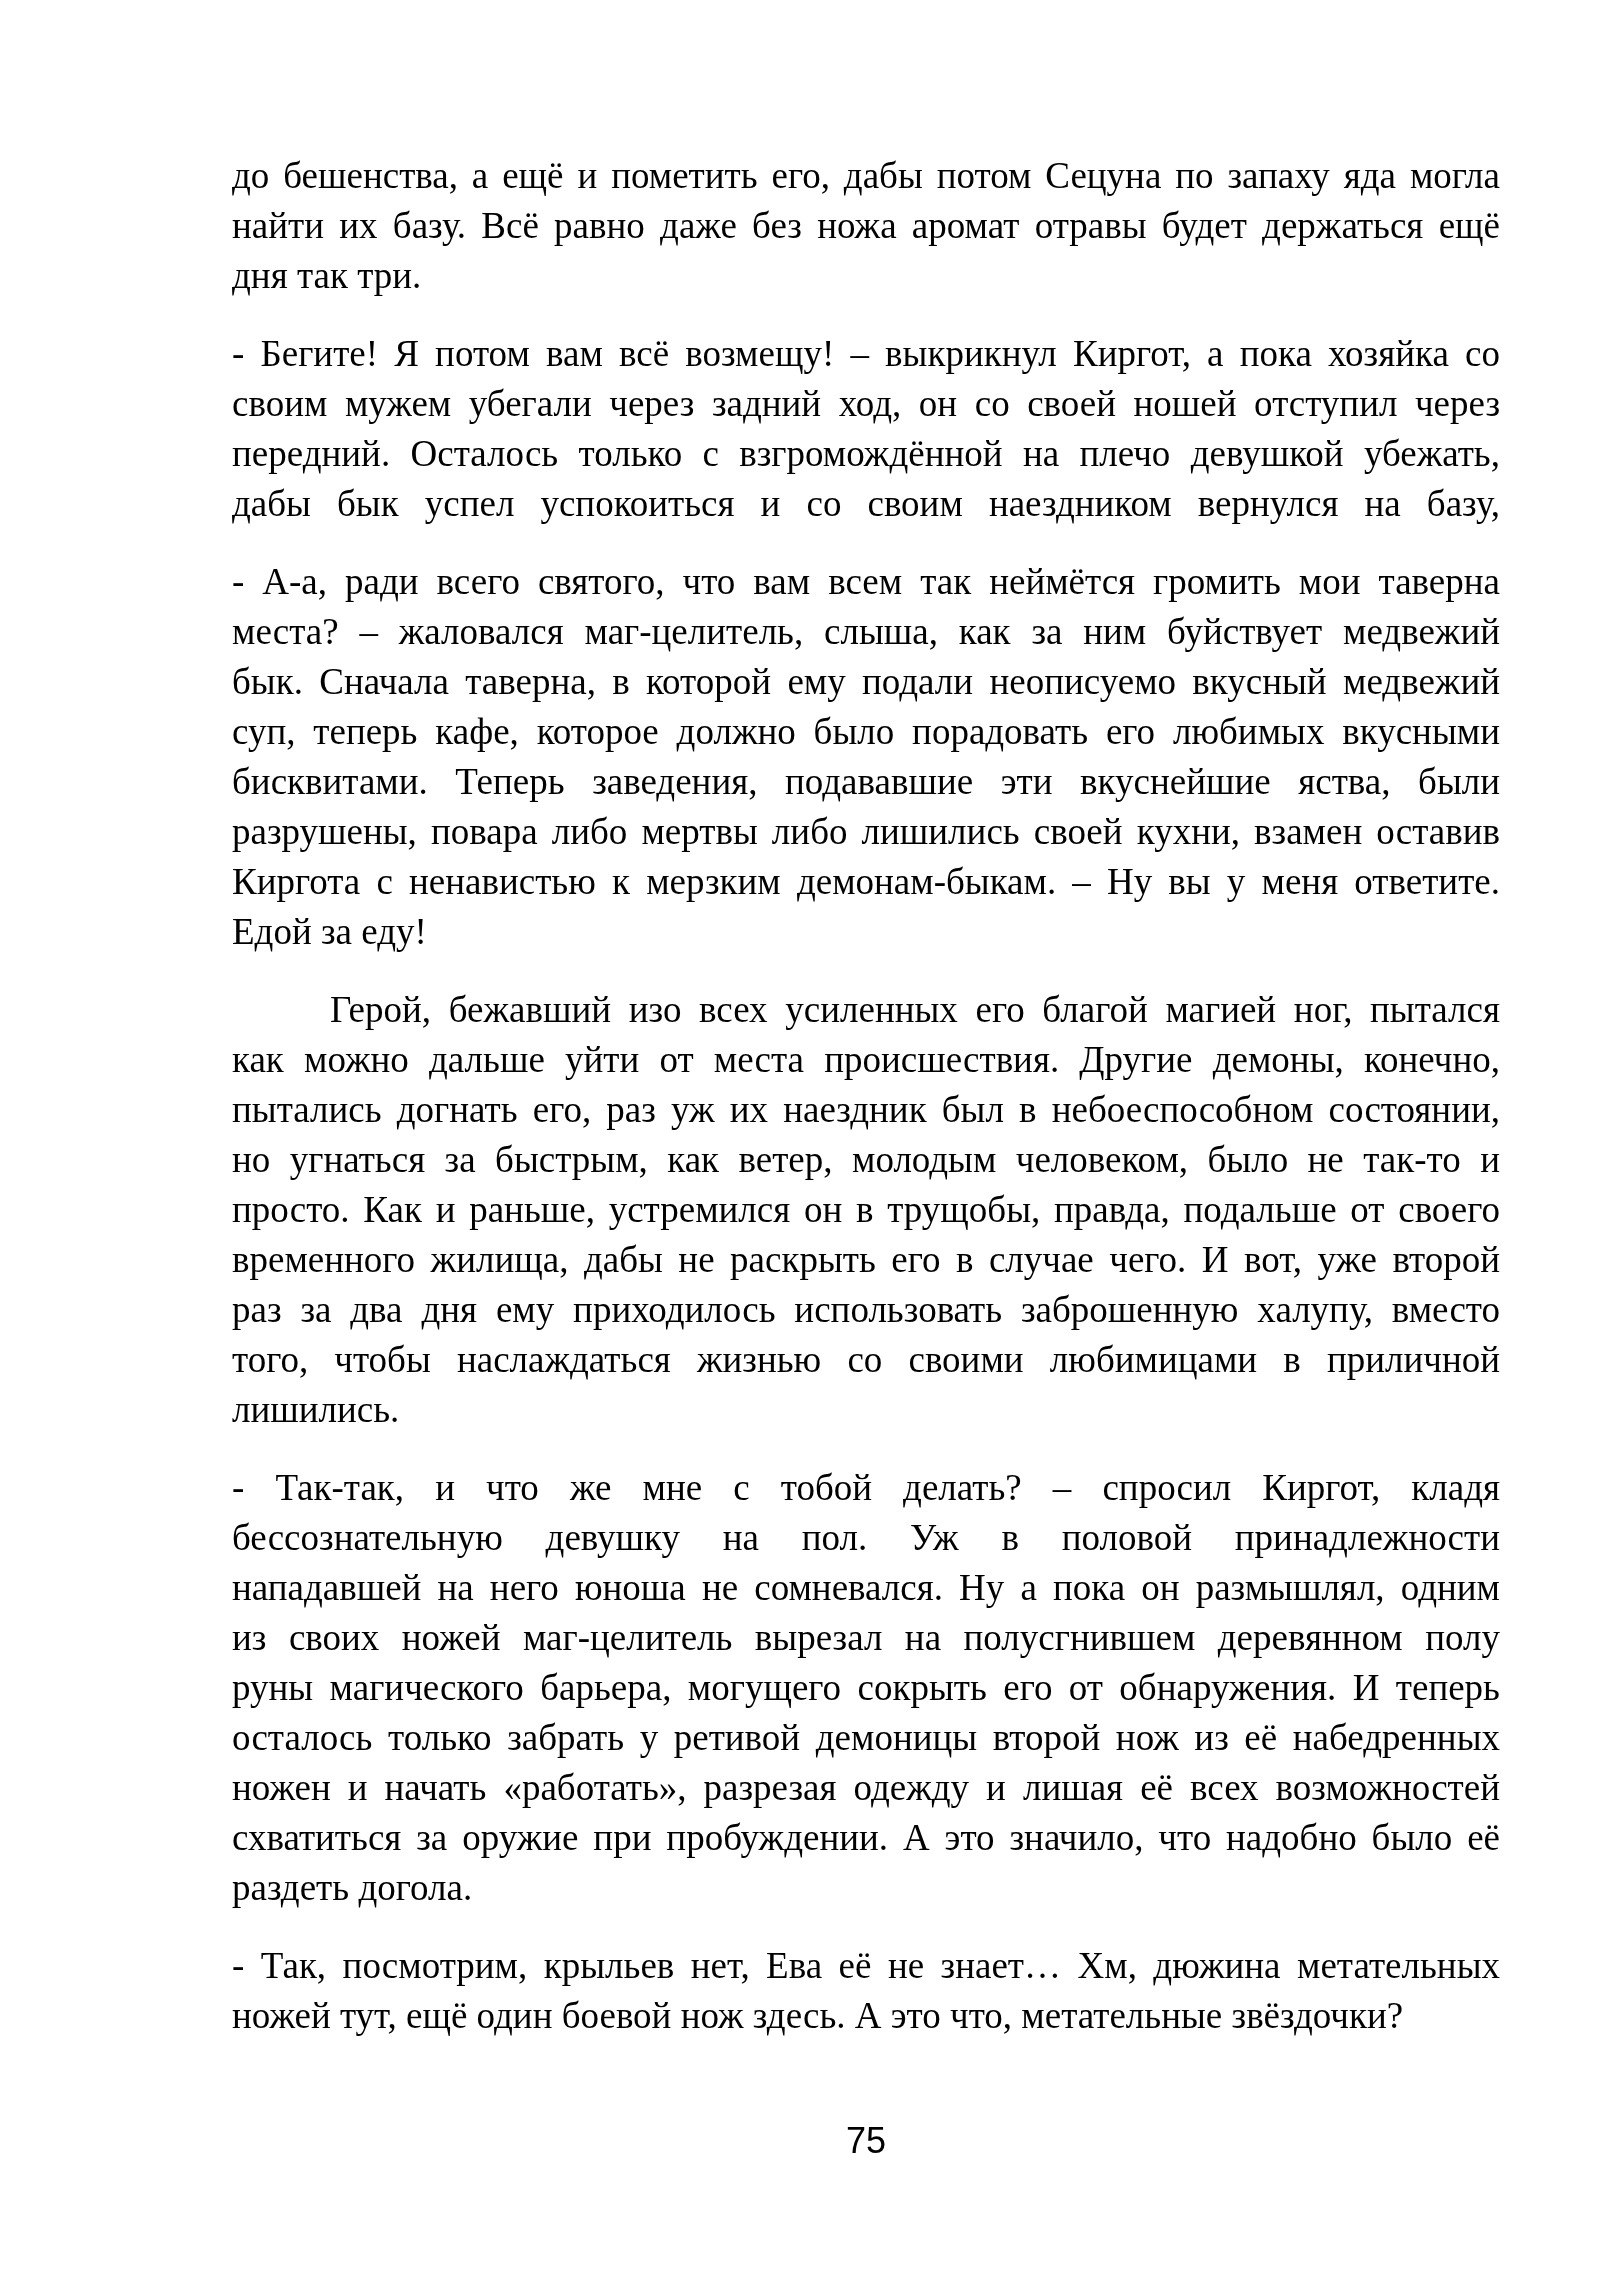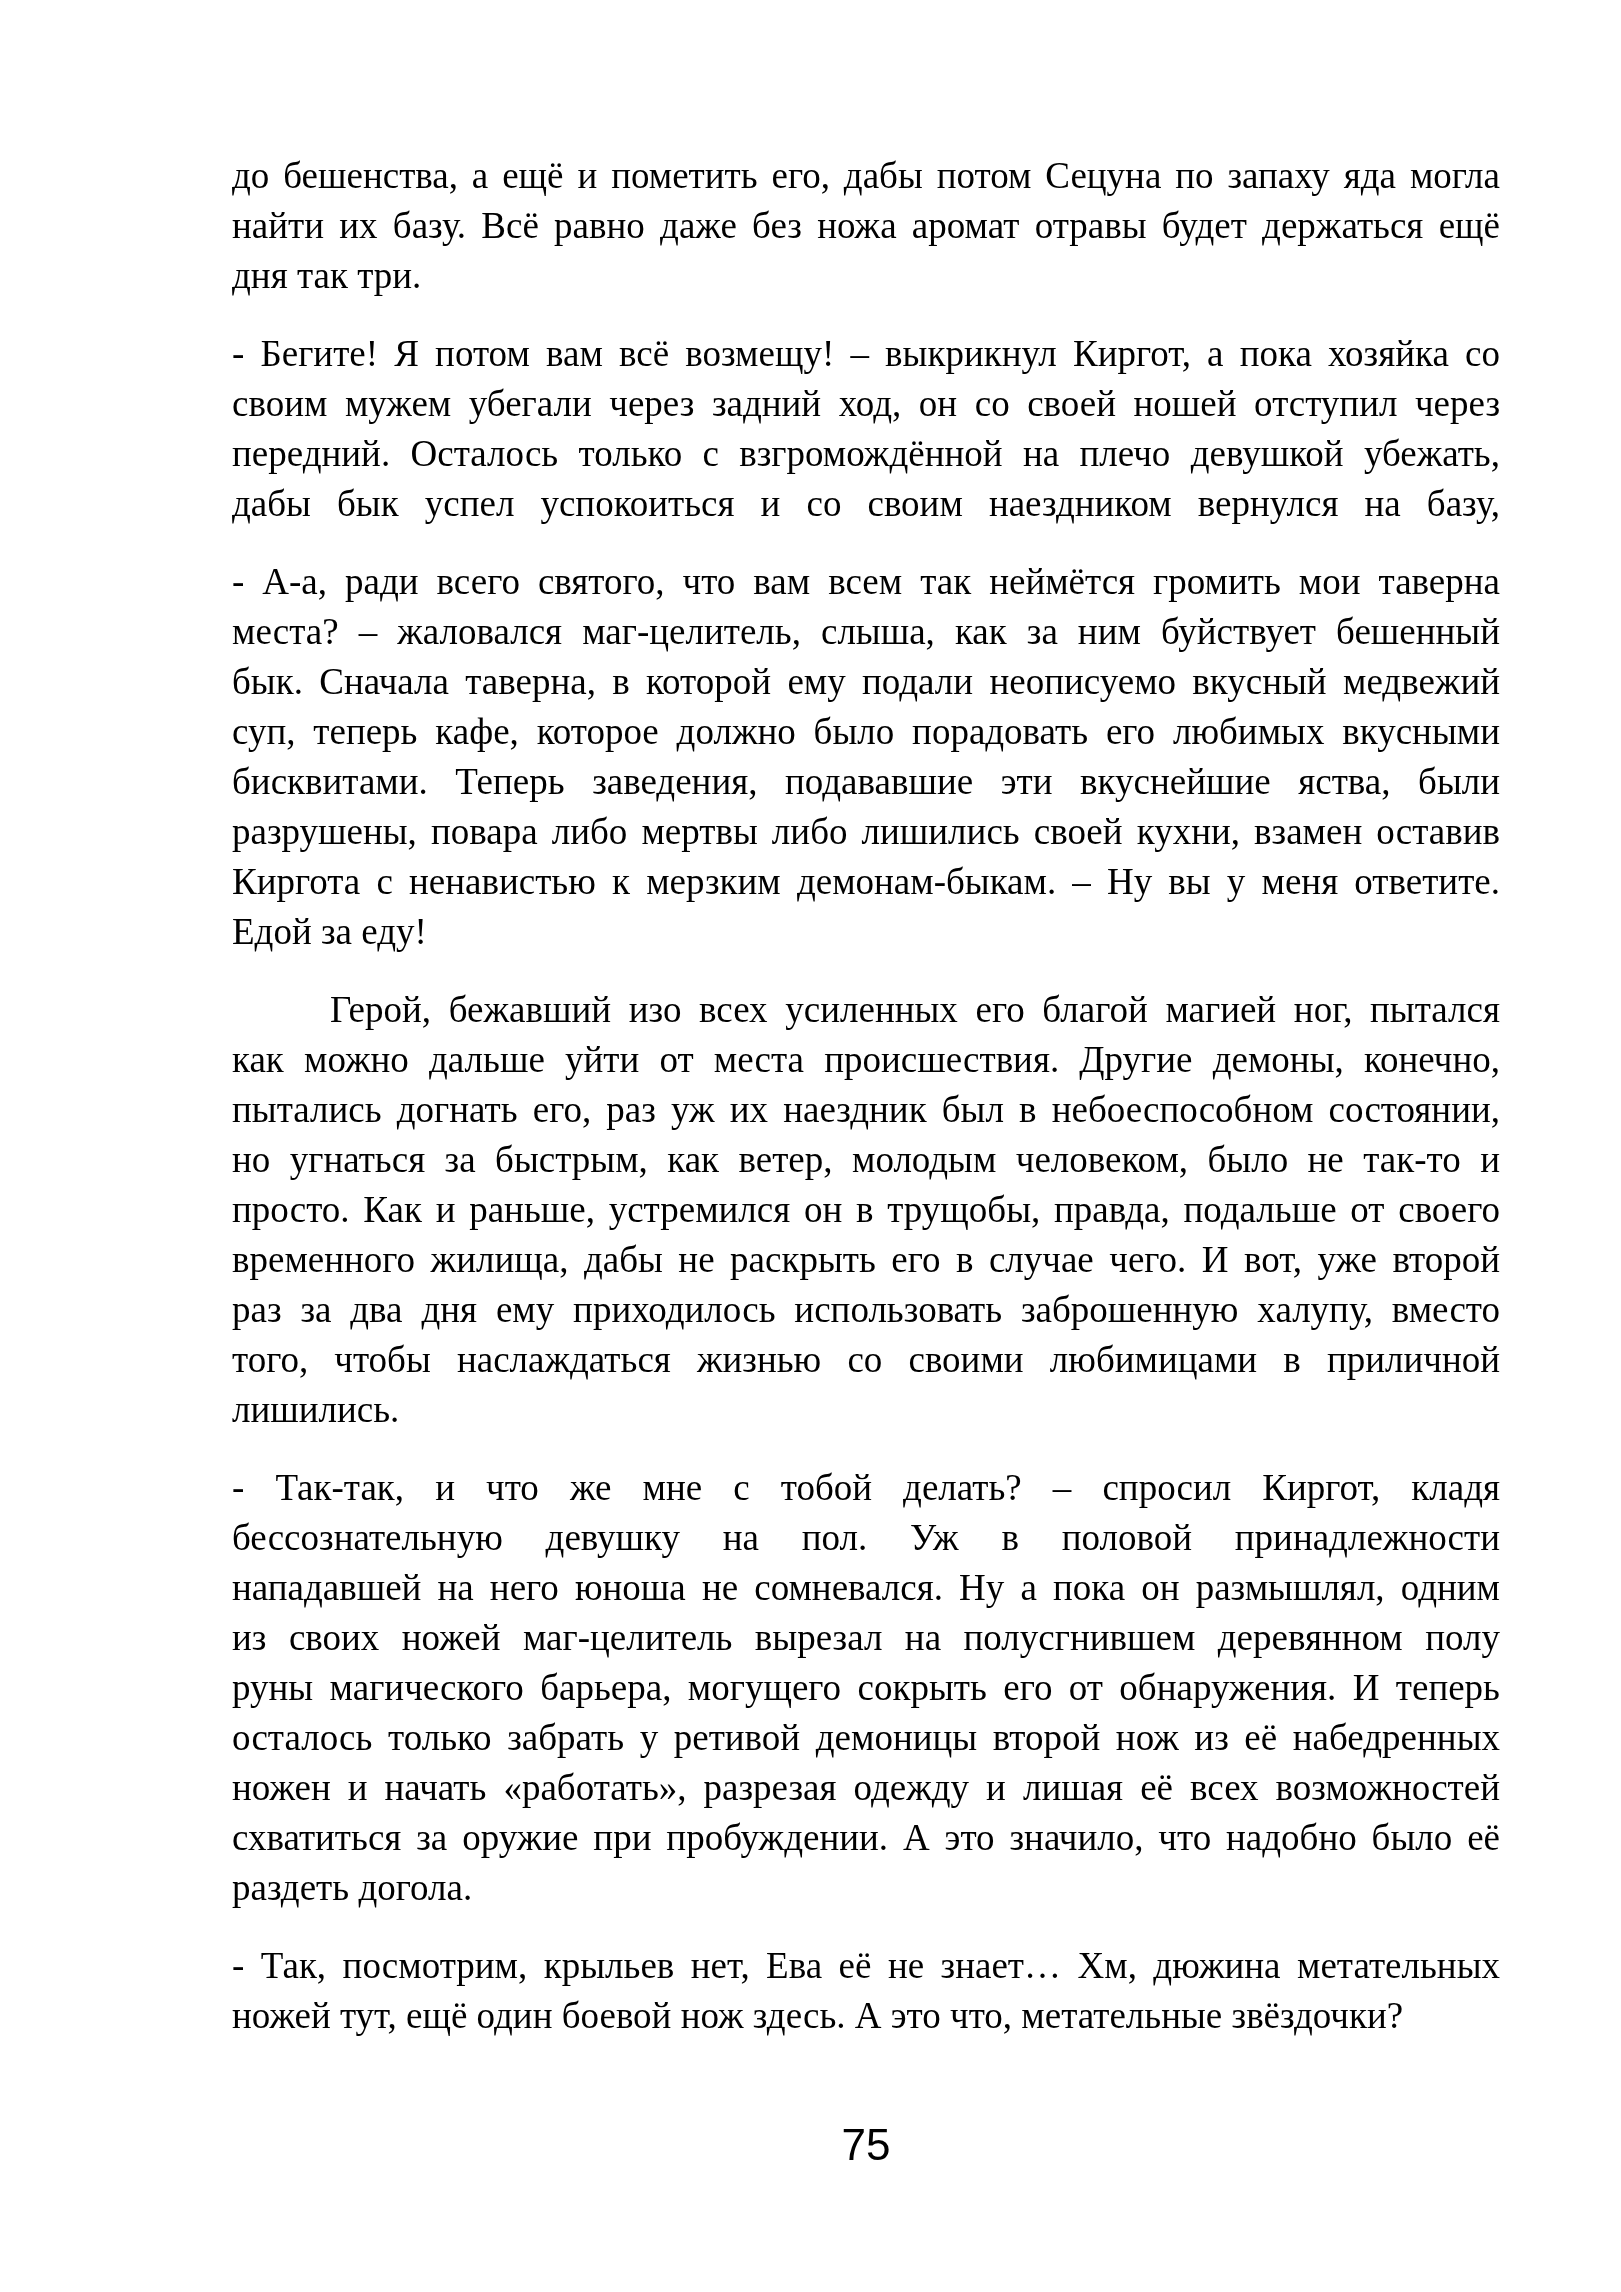--- a/index.html
+++ b/index.html
@@ -25,21 +25,21 @@
   .line { text-align: justify; text-align-last: justify; }
   .line.last { text-align-last: left; }
   .line.indent { text-indent: 98px; }
   .page-number {
     position: absolute;
     left: 232px;
     width: 1268px;
     top: 2123px;
     text-align: center;
     font-family: "Liberation Sans", sans-serif;
-    font-size: 44px;
+    font-size: 36px;
     line-height: 1;
     color: #000000;
   }
 </style>
 </head>
 <body>
 
 <main class="page">
   <section class="text-block">
       <div class="para">
@@ -48,21 +48,21 @@
         <div class="line last">дня так три.</div>
       </div>
       <div class="para">
         <div class="line">- Бегите! Я потом вам всё возмещу! – выкрикнул Киргот, а пока хозяйка со</div>
         <div class="line">своим мужем убегали через задний ход, он со своей ношей отступил через</div>
         <div class="line">передний. Осталось только с взгромождённой на плечо девушкой убежать,</div>
         <div class="line">дабы бык успел успокоиться и со своим наездником вернулся на базу,</div>
       </div>
       <div class="para">
         <div class="line">- А-а, ради всего святого, что вам всем так неймётся громить мои таверна</div>
-        <div class="line">места? – жаловался маг-целитель, слыша, как за ним буйствует бешенный</div>
+        <div class="line">места? – жаловался маг-целитель, слыша, как за ним буйствует медвежий</div>
         <div class="line">бык. Сначала таверна, в которой ему подали неописуемо вкусный медвежий</div>
         <div class="line">суп, теперь кафе, которое должно было порадовать его любимых вкусными</div>
         <div class="line">бисквитами. Теперь заведения, подававшие эти вкуснейшие яства, были</div>
         <div class="line">разрушены, повара либо мертвы либо лишились своей кухни, взамен оставив</div>
         <div class="line">Киргота с ненавистью к мерзким демонам-быкам. – Ну вы у меня ответите.</div>
         <div class="line last">Едой за еду!</div>
       </div>
       <div class="para">
         <div class="line indent">Герой, бежавший изо всех усиленных его благой магией ног, пытался</div>
         <div class="line">как можно дальше уйти от места происшествия. Другие демоны, конечно,</div>

